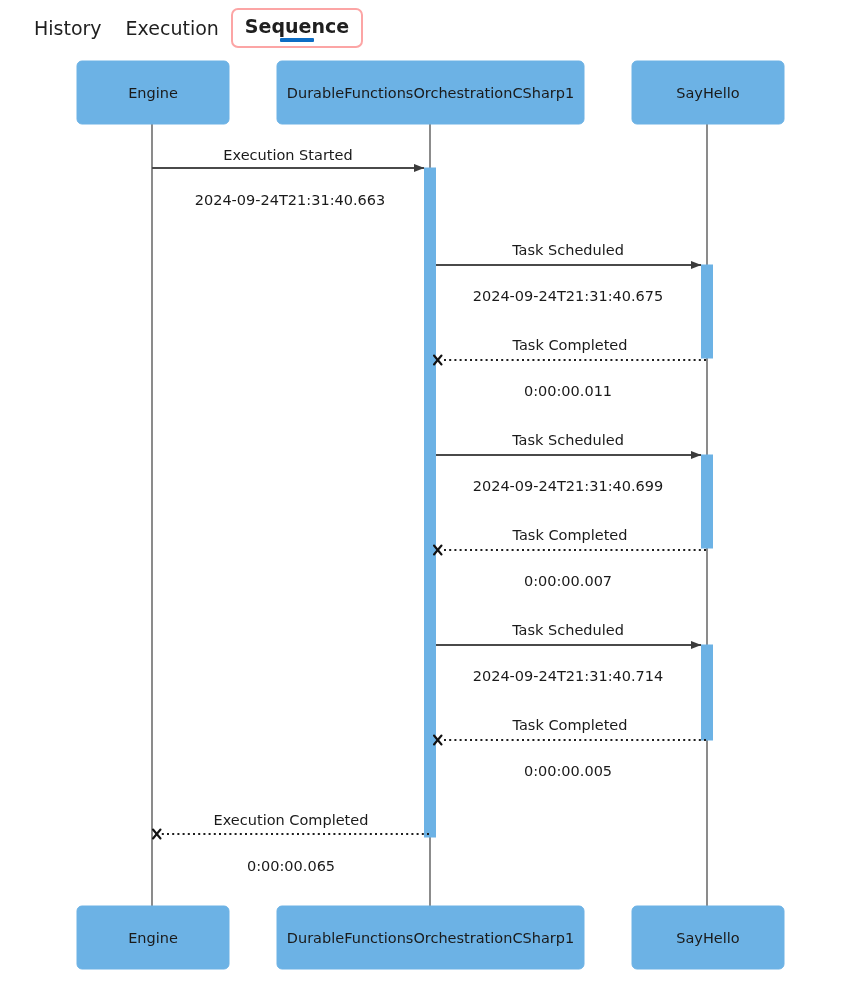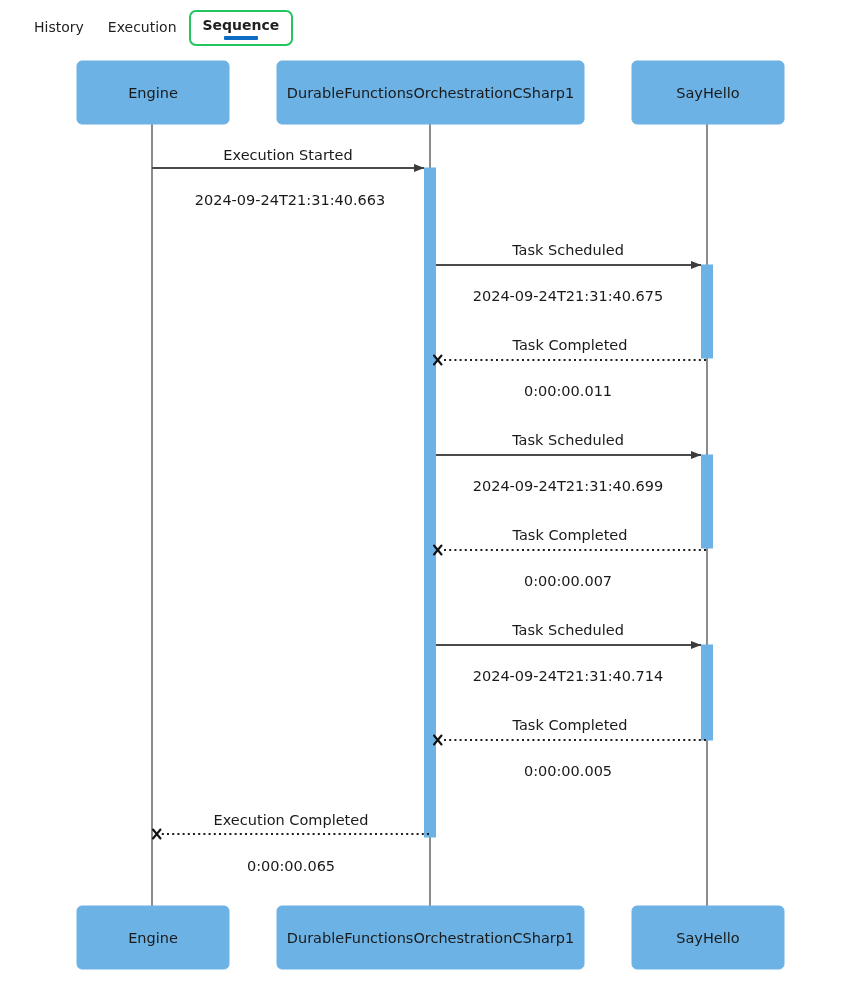--- a/index.html
+++ b/index.html
@@ -23,33 +23,33 @@
     left: 0; top: 0;
     width: 847px;
     height: 56px;
     display: flex;
     align-items: center;
     gap: 0px;
     padding-left: 22px;
     box-sizing: border-box;
   }
   .tab {
-    font-size: 14px;
+    font-size: 19px;
     color: #1f1f1f;
     padding: 6px 10px;
     line-height: 1.1;
     cursor: pointer;
     background: transparent;
     border: 2px solid transparent;
     border-radius: 7px;
     position: relative;
     white-space: nowrap;
   }
   .tab.selected {
-    border: 2px solid #22c55e;
+    border: 2px solid #fca5a5;
     font-weight: bold;
     padding: 6px 12px 10px 12px;
     background: #ffffff;
   }
   .tab.selected .tab-underline {
     position: absolute;
     left: 50%;
     transform: translateX(-50%);
     bottom: 4px;
     width: 34px;

